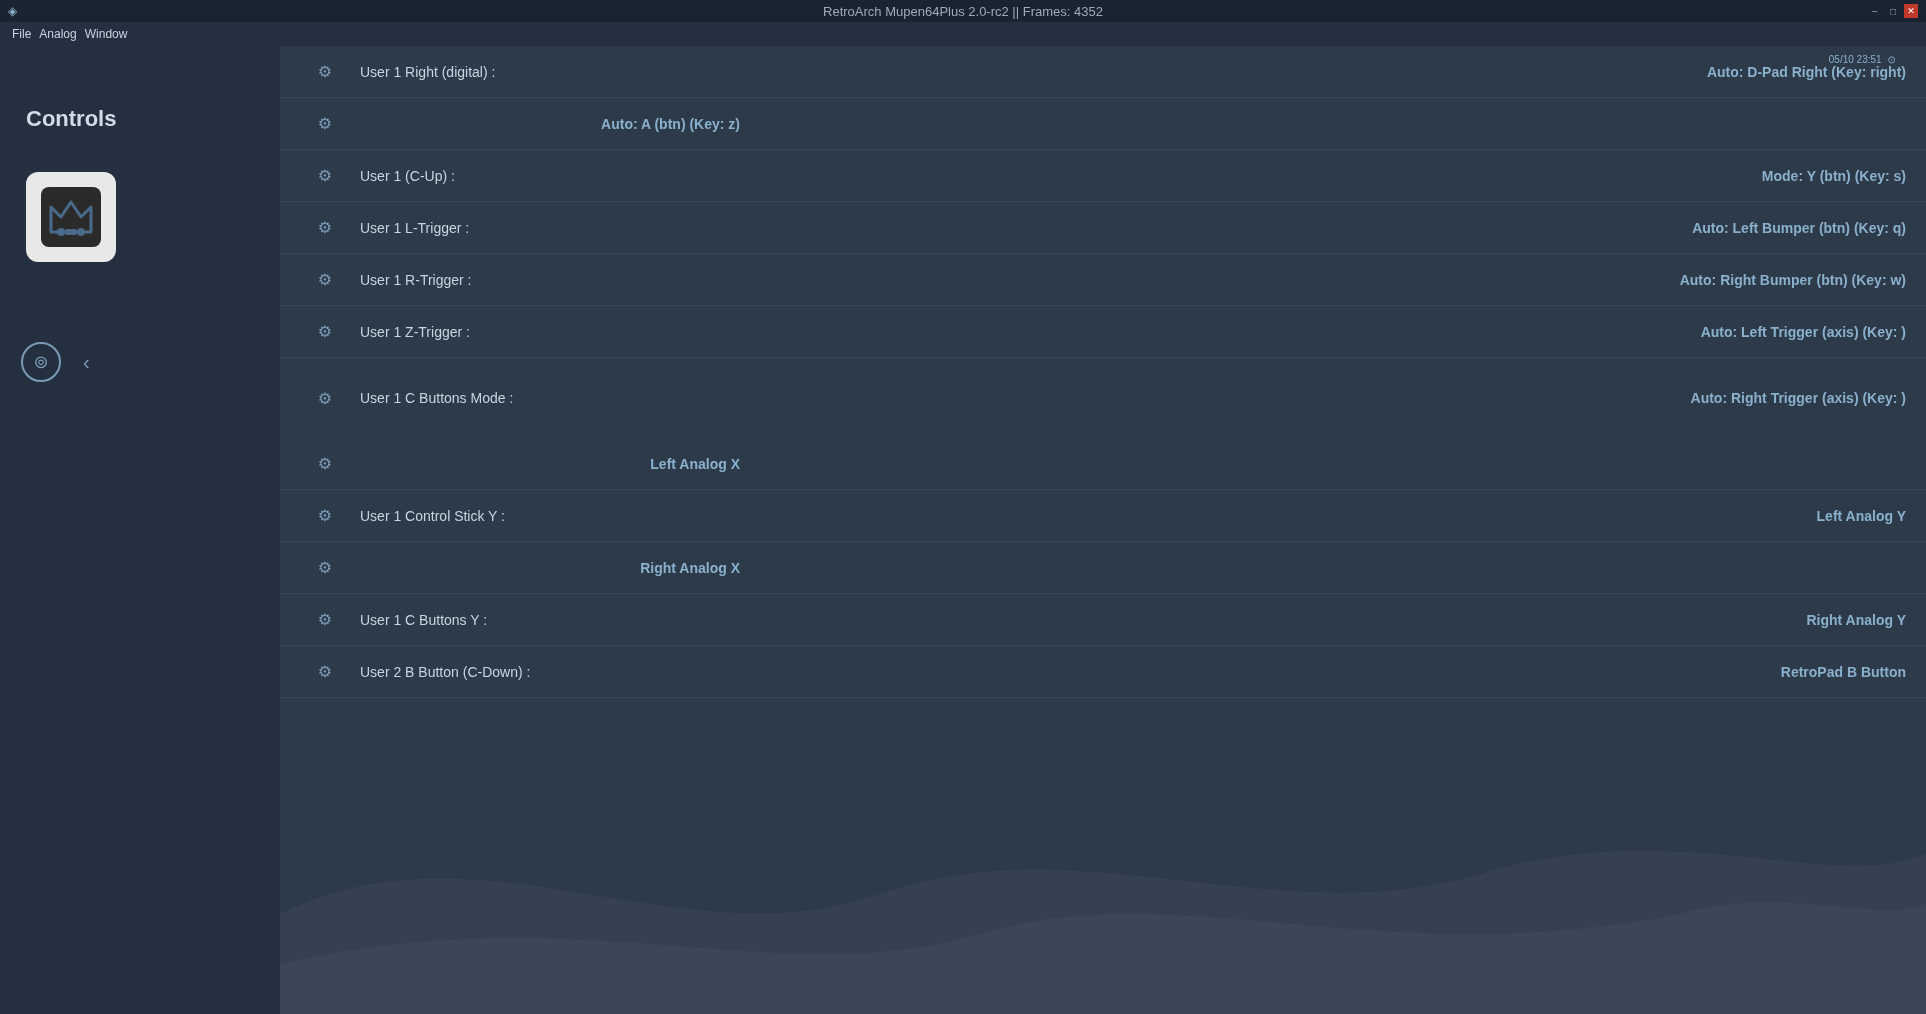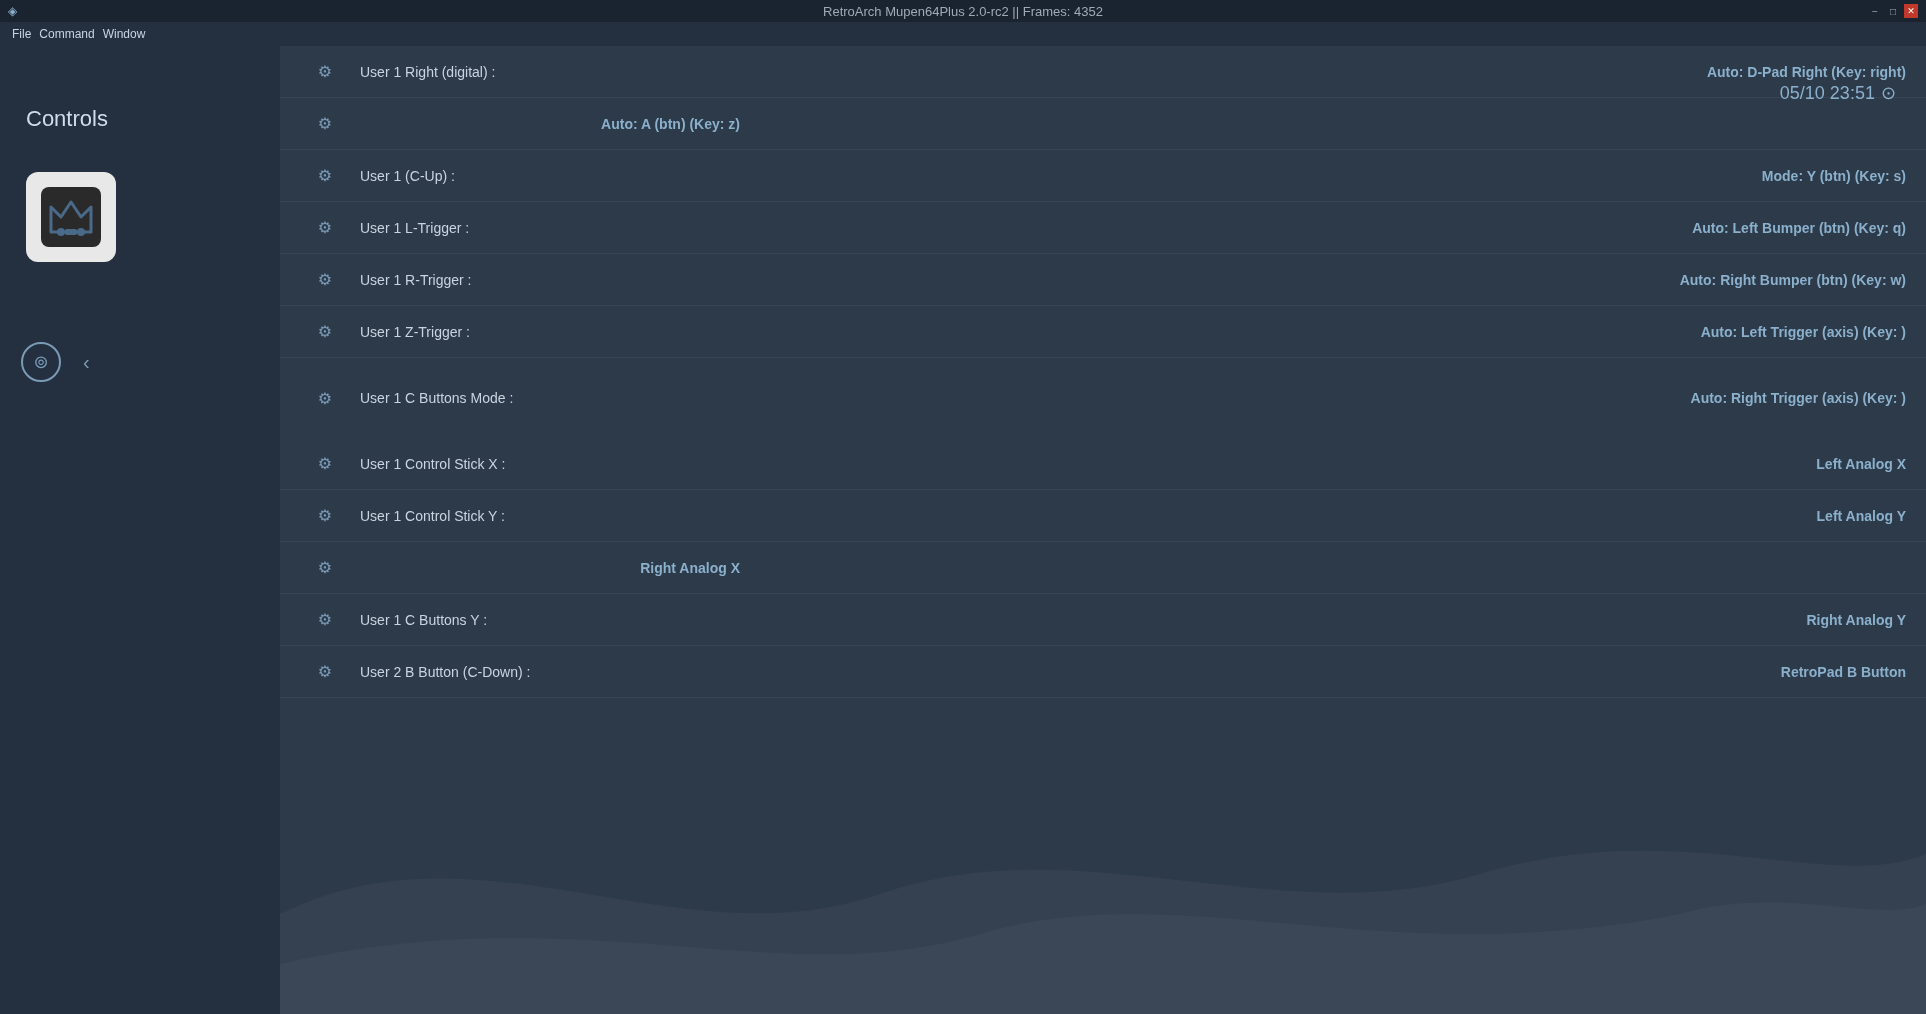--- a/index.html
+++ b/index.html
@@ -86,21 +86,21 @@
       display: flex;
       flex-direction: column;
       align-items: flex-start;
       gap: 20px;
       position: relative;
       z-index: 2;
     }
     .sidebar-title {
       font-size: 22px;
       color: #d0dce8;
-      font-weight: 400;
+      font-weight: 700;
       margin-top: 40px;
       margin-left: 10px;
     }
     .game-icon {
       width: 90px;
       height: 90px;
       background: #e8e8e8;
       border-radius: 12px;
       display: flex;
       align-items: center;
@@ -188,23 +188,23 @@
     .back-arrow {
       font-size: 20px;
       color: #7a9ab5;
       margin-right: 20px;
       cursor: pointer;
     }
 
     
     .timestamp {
       position: absolute;
-      top: 36px;
+      top: 8px;
       right: 30px;
-      font-size: 18px;
+      font-size: 10px;
       color: #8ab0cc;
       display: flex;
       align-items: center;
       gap: 6px;
       z-index: 10;
     }
   </style>
 </head>
 <body>
 
@@ -215,21 +215,21 @@
   <span class="title-bar-title">RetroArch Mupen64Plus 2.0-rc2 || Frames: 4352</span>
   <div class="title-bar-controls">
     <div class="title-bar-btn">−</div>
     <div class="title-bar-btn">□</div>
     <div class="title-bar-btn close">✕</div>
   </div>
 </div>
 
 <div class="menu-bar">
   <span class="menu-item">File</span>
-  <span class="menu-item">Command</span>
+  <span class="menu-item">Analog</span>
   <span class="menu-item">Window</span>
 </div>
 
 <div class="main">
 
   <div class="sidebar">
     <span class="sidebar-title">Controls</span>
 
     <div class="game-icon">
       <svg viewBox="0 0 60 60" xmlns="http://www.w3.org/2000/svg">
@@ -303,21 +303,20 @@
       </div>
 
       <div class="mode-row">
         <span class="gear-icon">⚙</span>
         <span class="row-label">User 1 C Buttons Mode :</span>
         <span class="row-value">Auto: Right Trigger (axis) (Key: )</span>
       </div>
 
       <div class="settings-row">
         <span class="gear-icon">⚙</span>
-        <span class="row-label">User 1 Control Stick X :</span>
         <span class="row-value">Left Analog X</span>
       </div>
 
       <div class="settings-row">
         <span class="gear-icon">⚙</span>
         <span class="row-label">User 1 Control Stick Y :</span>
         <span class="row-value">Left Analog Y</span>
       </div>
 
       <div class="settings-row">

